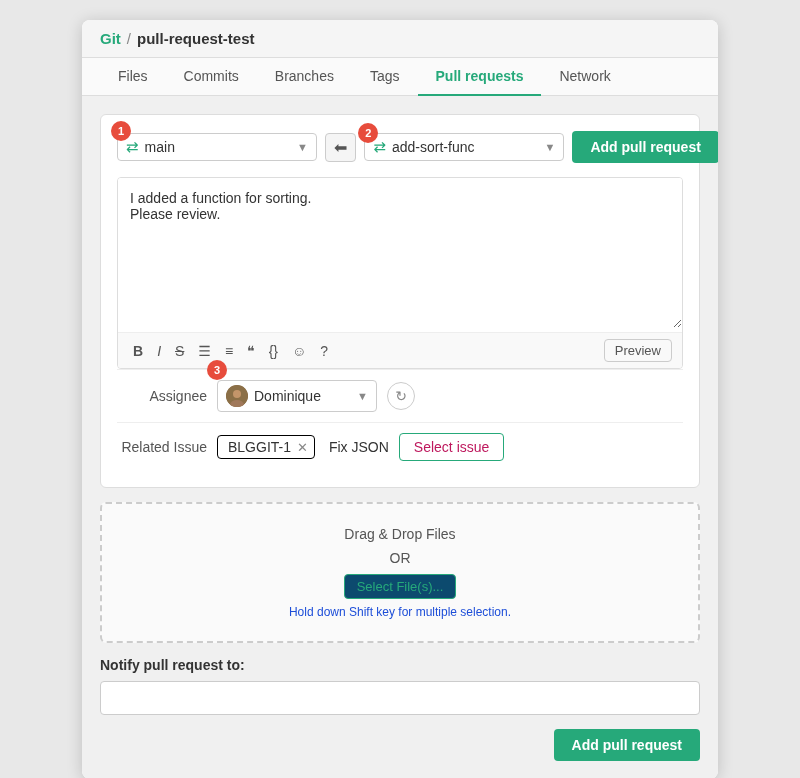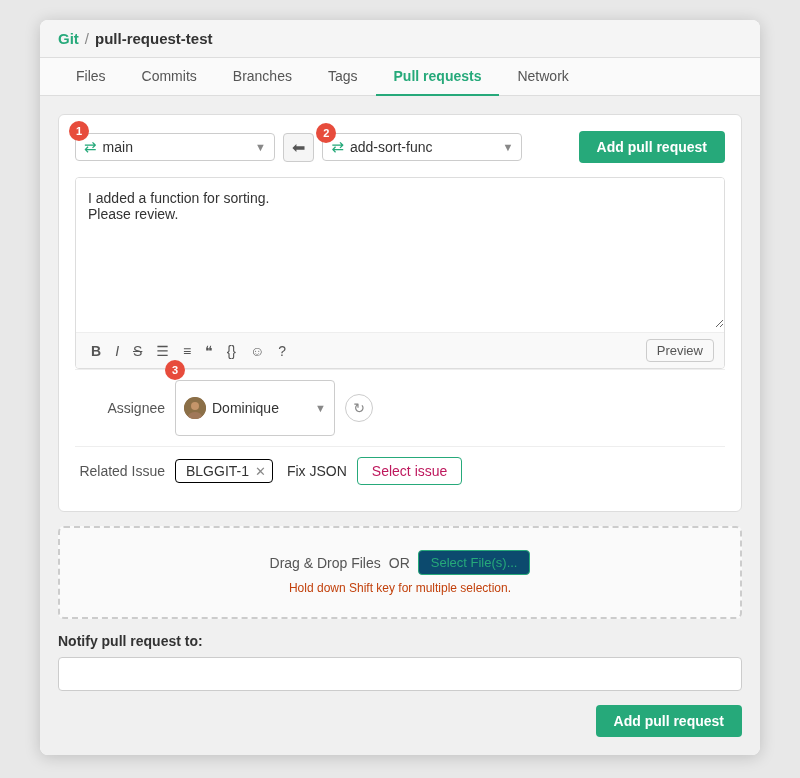--- a/index.html
+++ b/index.html
@@ -9,21 +9,21 @@
       display: flex;
       justify-content: center;
       align-items: flex-start;
       min-height: 778px;
       padding: 20px;
     }
     .window {
       background: #fff;
       border-radius: 8px;
       box-shadow: 0 2px 16px rgba(0,0,0,0.18);
-      width: 720px;
+      width: 636px;
       overflow: hidden;
     }
     .window-header {
       background: #f5f5f5;
       border-bottom: 1px solid #ddd;
       padding: 10px 18px;
       display: flex;
       align-items: center;
       gap: 4px;
     }
@@ -218,21 +218,21 @@
       color: #555;
       flex-shrink: 0;
       text-align: right;
     }
     .assignee-select-wrap {
       display: flex;
       align-items: center;
       border: 1px solid #ccc;
       border-radius: 4px;
       background: #fff;
-      padding: 16px 8px;
+      padding: 4px 8px;
       min-width: 160px;
       cursor: pointer;
       gap: 6px;
     }
     .avatar {
       width: 22px;
       height: 22px;
       border-radius: 50%;
       background: #8b6f47;
       display: flex;
@@ -308,33 +308,34 @@
       background: #fafafa;
     }
     .dropzone-main {
       font-size: 14px;
       color: #555;
       display: flex;
       align-items: center;
       justify-content: center;
       gap: 8px;
       margin-bottom: 6px;
+      flex-direction: column;
     }
     .select-files-btn {
       background: #0c4a6e;
       border: 1px solid #26a97a;
       color: #26a97a;
       border-radius: 4px;
       padding: 4px 12px;
       font-size: 13px;
       cursor: pointer;
     }
     .dropzone-hint {
       font-size: 12px;
-      color: #c2410c;
+      color: #1d4ed8;
     }
     .notify-section {
       margin-bottom: 0;
     }
     .notify-label {
       font-size: 14px;
       font-weight: 600;
       color: #333;
       margin-bottom: 8px;
     }

